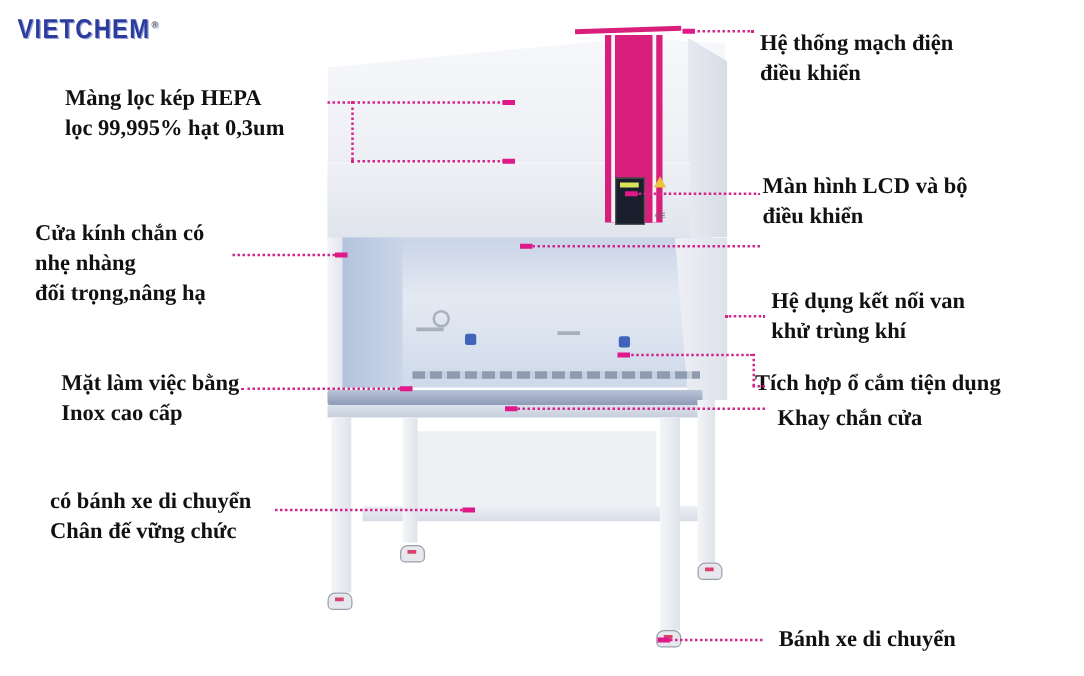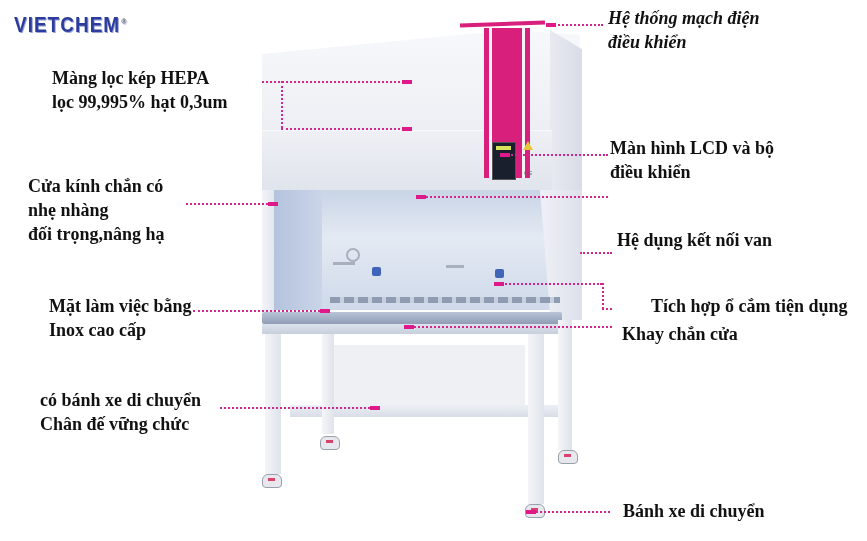--- a/index.html
+++ b/index.html
@@ -82,21 +82,21 @@
 <div class="label" style="left:52px;top:66px;">
   <div>Màng lọc kép HEPA</div>
   <div>lọc 99,995% hạt 0,3um</div>
 </div>
 <div class="lead" style="left:262px;top:81px;width:150px;"></div>
 <div class="vlead" style="left:281px;top:81px;height:47px;"></div>
 <div class="lead" style="left:281px;top:128px;width:131px;"></div>
 <div class="arrowhead" style="left:402px;top:80px;"></div>
 <div class="arrowhead" style="left:402px;top:127px;"></div>
 
-<div class="label" style="left:608px;top:6px;font-style:italic;">
+<div class="label" style="left:608px;top:22px;">
   <div>Hệ thống mạch điện</div>
   <div>điều khiển</div>
 </div>
 <div class="lead" style="left:547px;top:24px;width:56px;"></div>
 <div class="arrowhead" style="left:546px;top:23px;"></div>
 
 <div class="label" style="left:610px;top:136px;">
   <div>Màn hình LCD và bộ</div>
   <div>điều khiển</div>
 </div>
@@ -109,24 +109,25 @@
   <div>đối trọng,nâng hạ</div>
 </div>
 <div class="lead" style="left:186px;top:203px;width:86px;"></div>
 <div class="arrowhead" style="left:268px;top:202px;"></div>
 
 <div class="lead" style="left:418px;top:196px;width:190px;"></div>
 <div class="arrowhead" style="left:416px;top:195px;"></div>
 
 <div class="label" style="left:617px;top:228px;">
   <div>Hệ dụng kết nối van</div>
+  <div>khử trùng khí</div>
 </div>
 <div class="lead" style="left:580px;top:252px;width:32px;"></div>
 
-<div class="label" style="left:651px;top:294px;font-family:Liberation Serif, serif;">
+<div class="label" style="left:604px;top:294px;font-family:Liberation Serif, serif;">
   <div>Tích hợp ổ cắm tiện dụng</div>
 </div>
 <div class="lead" style="left:498px;top:283px;width:104px;"></div>
 <div class="vlead" style="left:602px;top:283px;height:26px;"></div>
 <div class="lead" style="left:602px;top:308px;width:10px;"></div>
 <div class="arrowhead" style="left:494px;top:282px;"></div>
 
 <div class="label" style="left:30px;top:294px;margin-left:19px;">
   <div>Mặt làm việc bằng</div>
   <div>Inox cao cấp</div>

